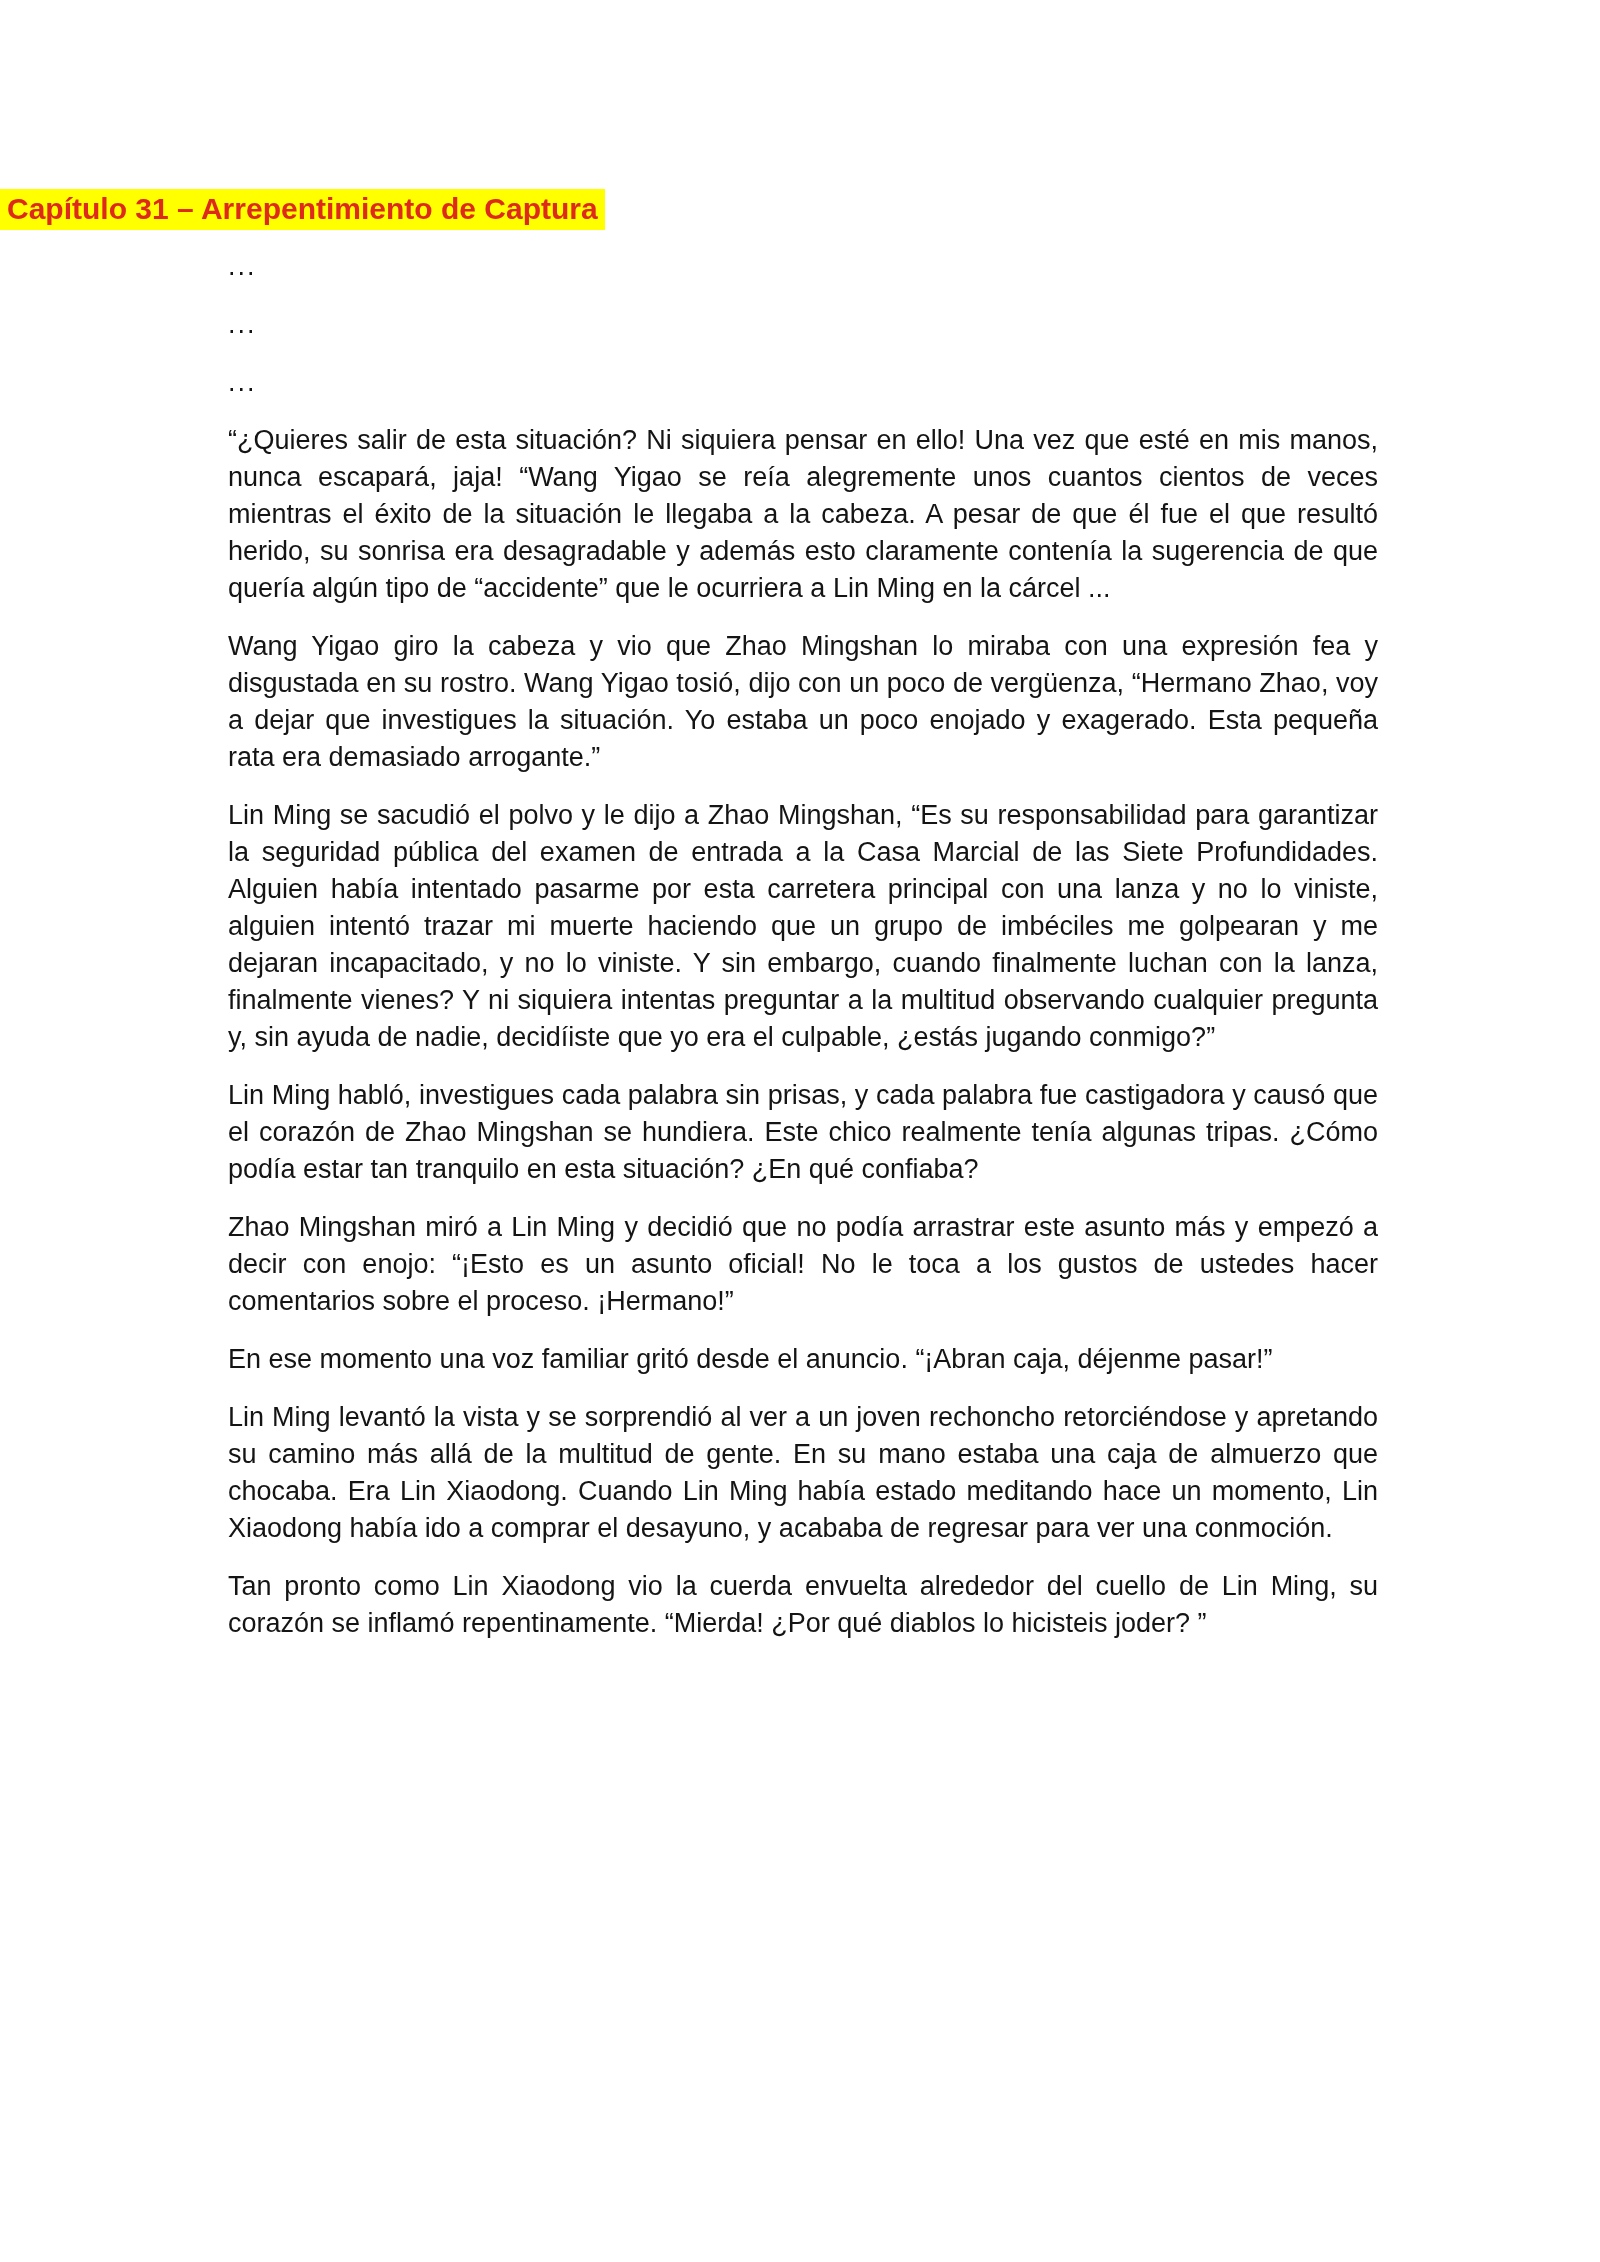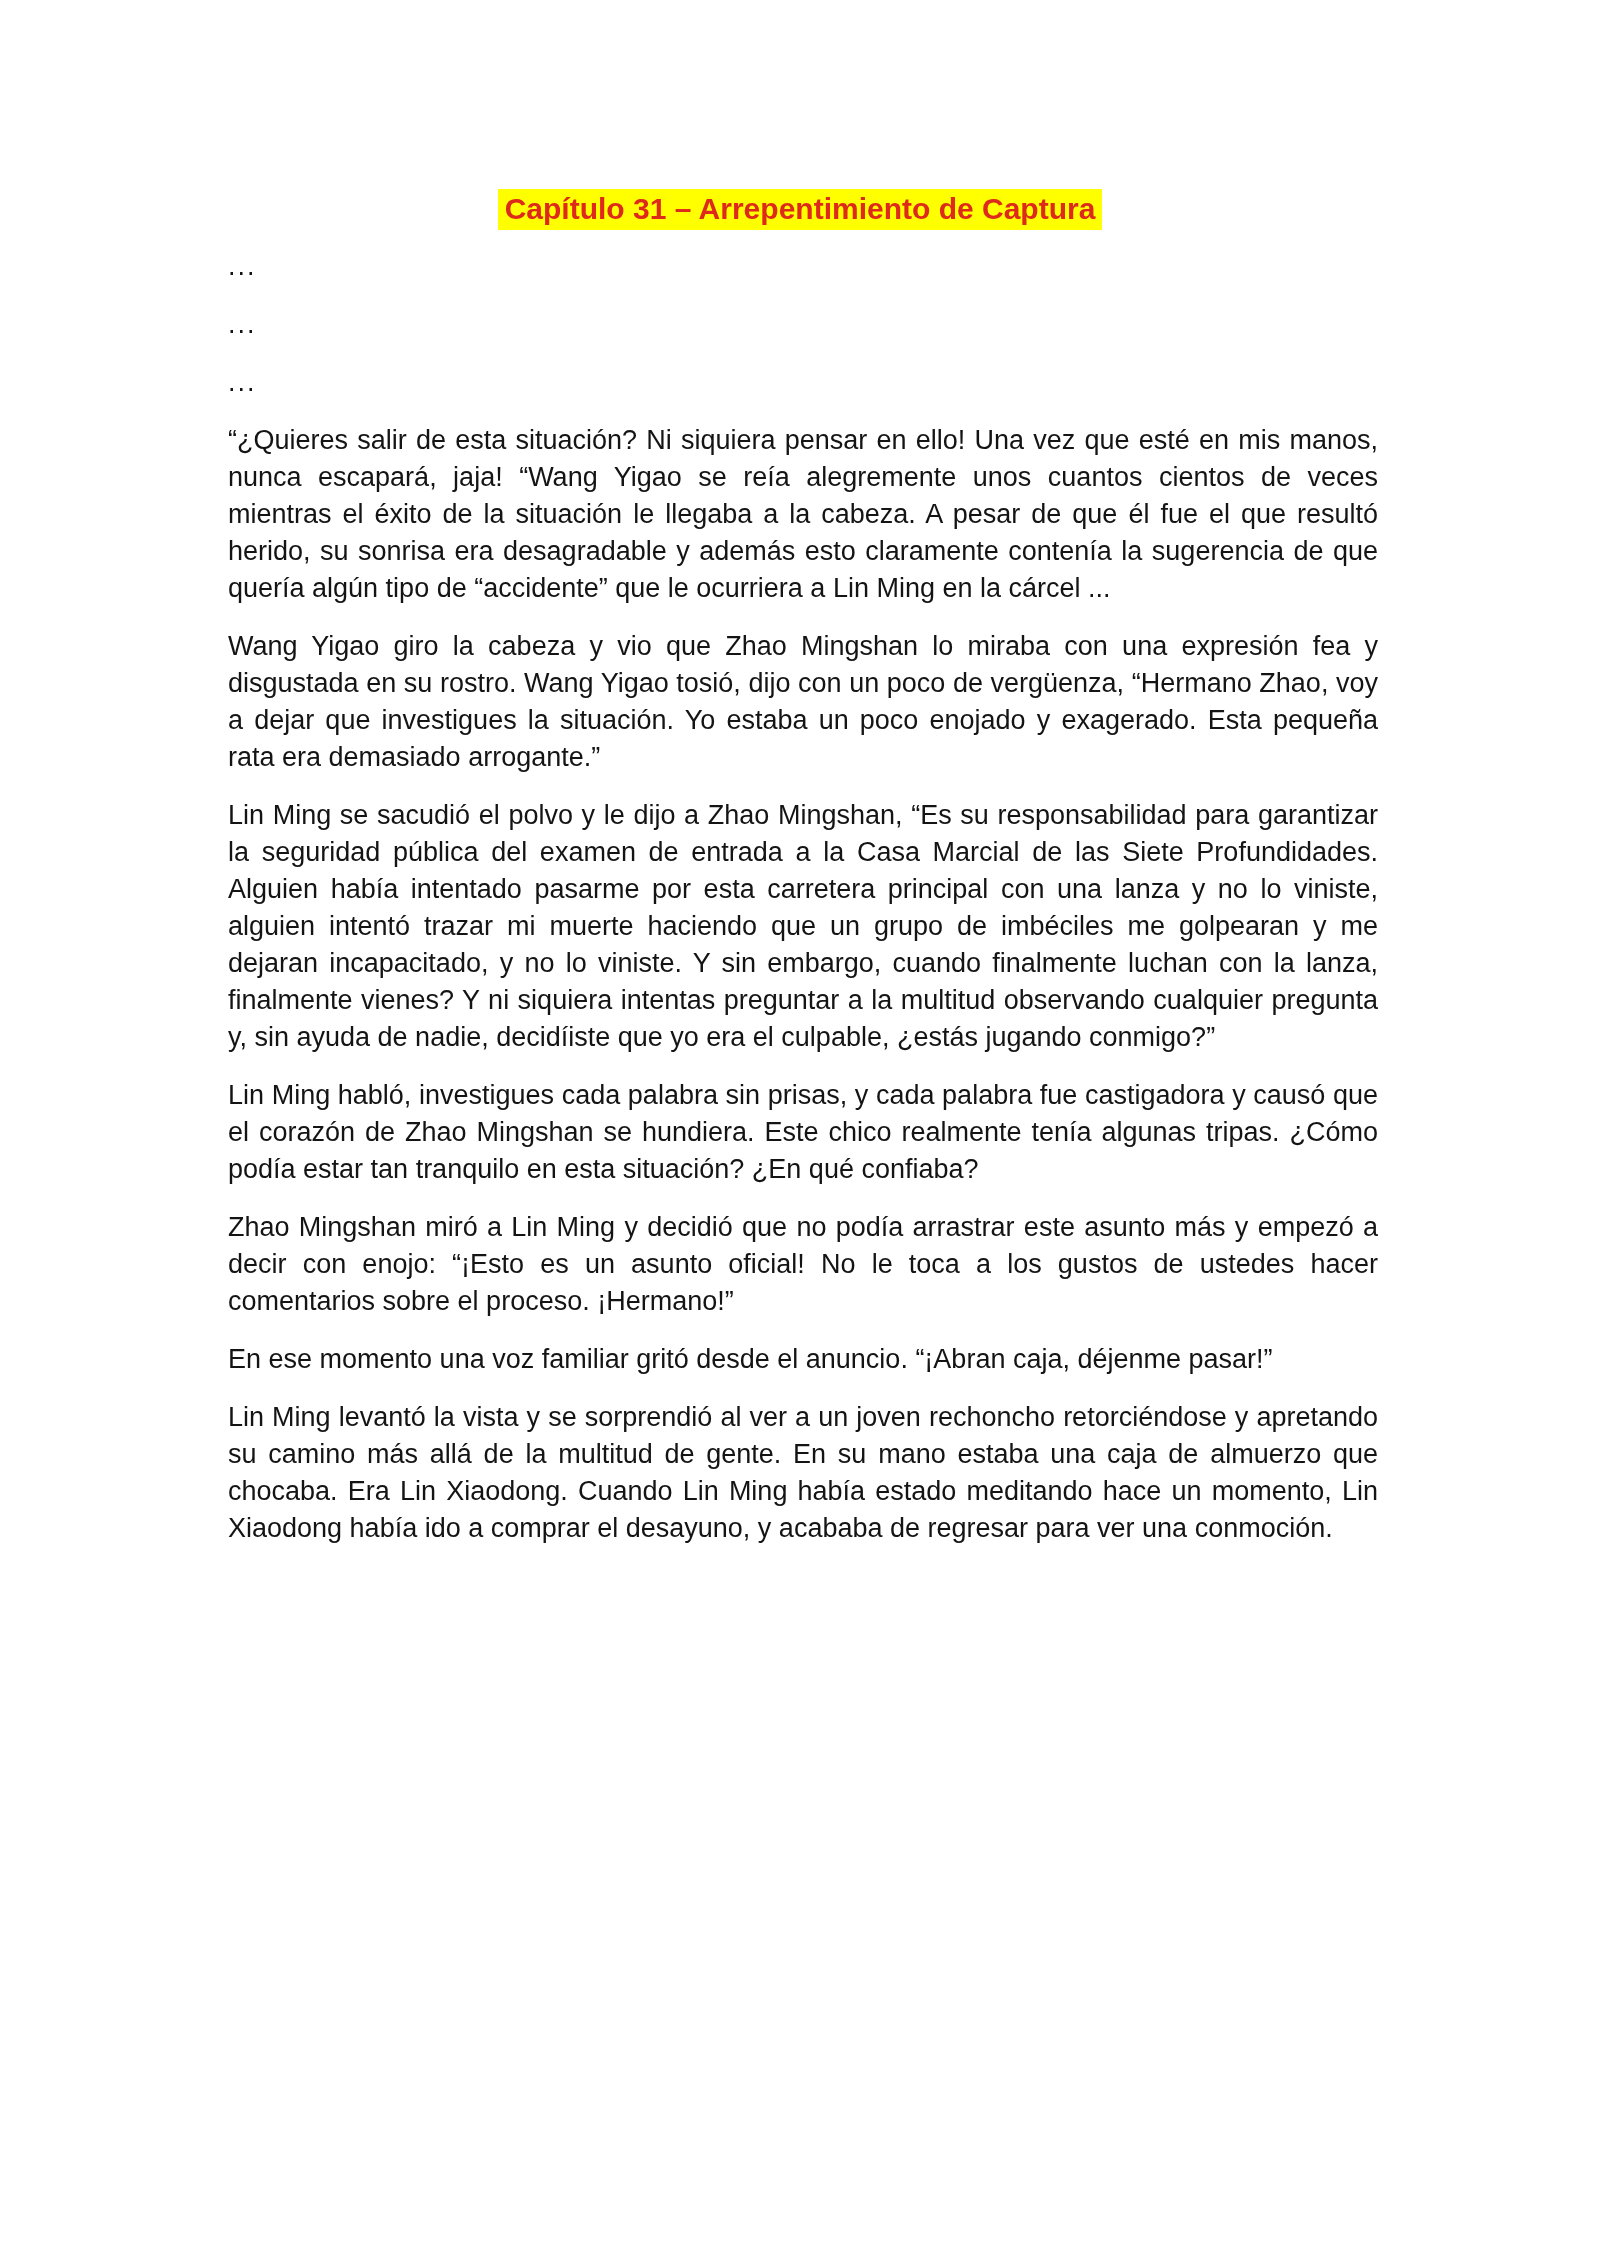--- a/index.html
+++ b/index.html
@@ -8,21 +8,21 @@
     position: relative;
     width: 1600px;
     height: 2262px;
     background: #ffffff;
     font-family: "Liberation Sans", "DejaVu Sans", sans-serif;
     color: #111111;
     overflow: hidden;
   }
   .title-row {
     padding-top: 189px;
-    text-align: center;
+    text-align: left;
     margin-bottom: 18px;
   }
   .chapter-title {
     display: inline-block;
     font-size: 30px;
     font-weight: bold;
     line-height: 38px;
     color: #dd2a1b;
     background: #ffff00;
     padding: 1px 7px 2px 7px;
@@ -55,14 +55,15 @@
     <p class="ellipsis">...</p>
     <p class="ellipsis">...</p>
     <p class="ellipsis">...</p>
     <p>“¿Quieres salir de esta situación? Ni siquiera pensar en ello! Una vez que esté en mis manos, nunca escapará, jaja! “Wang Yigao se reía alegremente unos cuantos cientos de veces mientras el éxito de la situación le llegaba a la cabeza. A pesar de que él fue el que resultó herido, su sonrisa era desagradable y además esto claramente contenía la sugerencia de que quería algún tipo de “accidente” que le ocurriera a Lin Ming en la cárcel ...</p>
     <p>Wang Yigao giro la cabeza y vio que Zhao Mingshan lo miraba con una expresión fea y disgustada en su rostro. Wang Yigao tosió, dijo con un poco de vergüenza, “Hermano Zhao, voy a dejar que investigues la situación. Yo estaba un poco enojado y exagerado. Esta pequeña rata era demasiado arrogante.”</p>
     <p>Lin Ming se sacudió el polvo y le dijo a Zhao Mingshan, “Es su responsabilidad para garantizar la seguridad pública del examen de entrada a la Casa Marcial de las Siete Profundidades. Alguien había intentado pasarme por esta carretera principal con una lanza y no lo viniste, alguien intentó trazar mi muerte haciendo que un grupo de imbéciles me golpearan y me dejaran incapacitado, y no lo viniste. Y sin embargo, cuando finalmente luchan con la lanza, finalmente vienes? Y ni siquiera intentas preguntar a la multitud observando cualquier pregunta y, sin ayuda de nadie, decidíiste que yo era el culpable, ¿estás jugando conmigo?”</p>
     <p>Lin Ming habló, investigues cada palabra sin prisas, y cada palabra fue castigadora y causó que el corazón de Zhao Mingshan se hundiera. Este chico realmente tenía algunas tripas. ¿Cómo podía estar tan tranquilo en esta situación? ¿En qué confiaba?</p>
     <p>Zhao Mingshan miró a Lin Ming y decidió que no podía arrastrar este asunto más y empezó a decir con enojo: “¡Esto es un asunto oficial! No le toca a los gustos de ustedes hacer comentarios sobre el proceso. ¡Hermano!”</p>
     <p>En ese momento una voz familiar gritó desde el anuncio. “¡Abran caja, déjenme pasar!”</p>
     <p>Lin Ming levantó la vista y se sorprendió al ver a un joven rechoncho retorciéndose y apretando su camino más allá de la multitud de gente. En su mano estaba una caja de almuerzo que chocaba. Era Lin Xiaodong. Cuando Lin Ming había estado meditando hace un momento, Lin Xiaodong había ido a comprar el desayuno, y acababa de regresar para ver una conmoción.</p>
+    <p>Tan pronto como Lin Xiaodong vio la cuerda envuelta alrededor del cuello de Lin Ming, su corazón se inflamó repentinamente. “Mierda! ¿Por qué diablos lo hicisteis joder? ”</p>
   </div>
 </div>
 
 </body></html>

